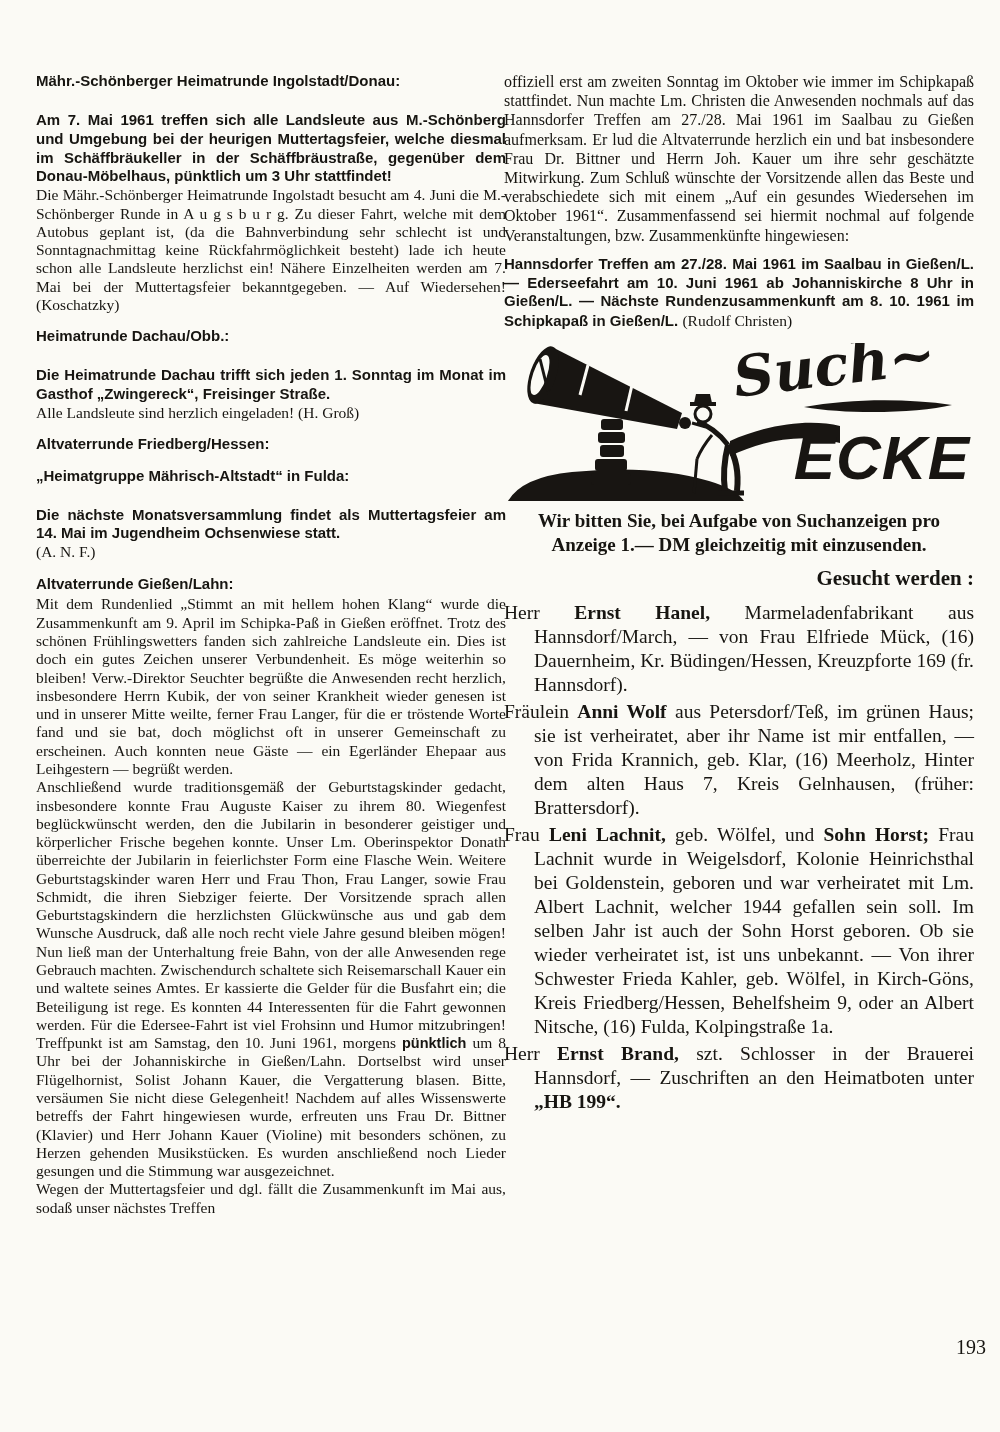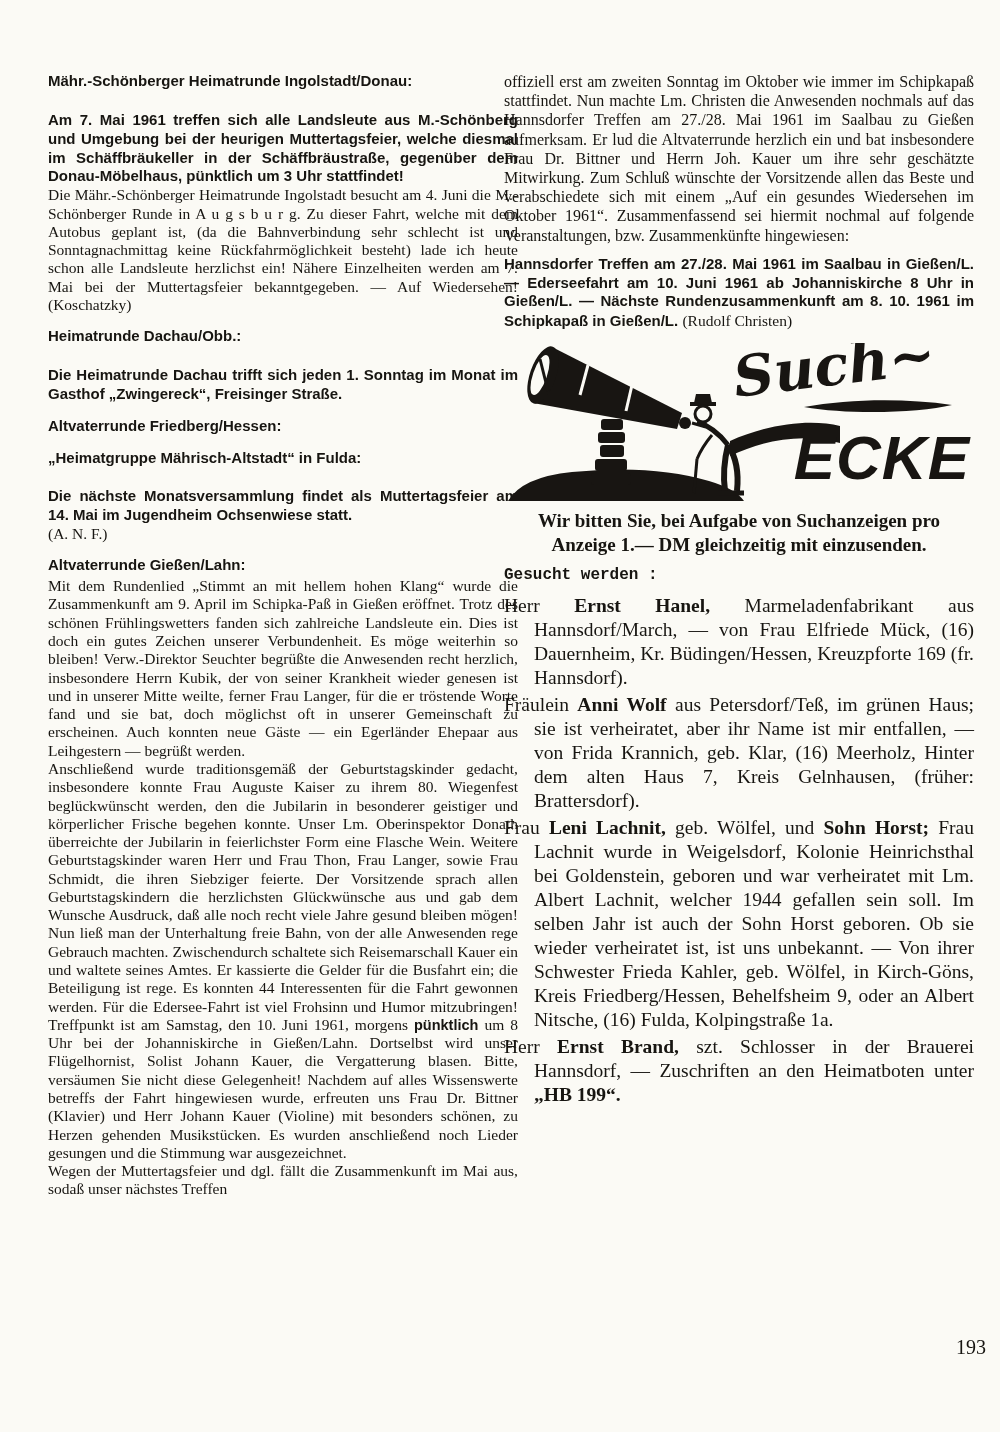--- a/index.html
+++ b/index.html
@@ -6,21 +6,21 @@
   html, body { width:1000px; height:1432px; }
   body {
     background:#fbfaf5;
     font-family:"Liberation Serif", serif;
     color:#171511;
     overflow:hidden;
   }
   .page { position:relative; width:1000px; height:1432px; }
 
   .col { position:absolute; top:72px; }
-  .col-left  { left:48px;  width:470px; }
+  .col-left  { left:36px;  width:470px; }
   .col-right { left:504px; width:470px; }
 
   
   .sec { margin-bottom:13px; }
   .sec-h {
     font-family:"Liberation Sans", sans-serif;
     font-weight:bold; font-size:15px; line-height:1.25;
     margin-bottom:2px;
   }
   .lead {
@@ -43,22 +43,22 @@
     font-weight:bold; font-size:15px; line-height:1.26;
     text-align:justify; margin-top:10px;
   }
   .logo-fig { margin:12px 0 4px 0; }
   .logo-fig svg { display:block; }
   .notice {
     font-weight:bold; font-size:19px; line-height:1.24;
     text-align:center; margin:4px 2px 10px 2px;
   }
   .gesucht-h {
-    font-family:Liberation Mono, monospace;
-    font-weight:bold; font-size:16px; text-align:left;
+    font-family:Liberation Serif, serif;
+    font-weight:bold; font-size:21px; text-align:right;
     margin:6px 0 10px 0;
   }
   .entry {
     font-size:19.5px; line-height:1.23; text-align:justify;
     padding-left:30px; text-indent:-30px; margin-bottom:3px;
   }
   .pagenum {
     position:absolute; left:516px; top:1336px; width:470px;
     text-align:right; font-size:20px;
   }
@@ -72,20 +72,21 @@
 
     <section class="sec">
       <h3 class="sec-h">Mähr.-Schönberger Heimatrunde Ingolstadt/Donau:</h3>
       <p class="lead">Am 7. Mai 1961 treffen sich alle Landsleute aus M.-Schönberg und Umgebung bei der heurigen Muttertagsfeier, welche diesmal im Schäffbräukeller in der Schäffbräustraße, gegenüber dem Donau-Möbelhaus, pünktlich um 3 Uhr stattfindet!</p>
       <p class="bodyj">Die Mähr.-Schönberger Heimatrunde Ingolstadt besucht am 4. Juni die M.-Schönberger Runde in A u g s b u r g. Zu dieser Fahrt, welche mit dem Autobus geplant ist, (da die Bahnverbindung sehr schlecht ist und Sonntagnachmittag keine Rückfahrmöglichkeit besteht) lade ich heute schon alle Landsleute herzlichst ein! Nähere Einzelheiten werden am 7. Mai bei der Muttertagsfeier bekanntgegeben. — Auf Wiedersehen! (Koschatzky)</p>
     </section>
 
     <section class="sec">
       <h3 class="sec-h">Heimatrunde Dachau/Obb.:</h3>
       <p class="lead">Die Heimatrunde Dachau trifft sich jeden 1. Sonntag im Monat im Gasthof „Zwingereck“, Freisinger Straße.</p>
+      <p class="bodyj">Alle Landsleute sind herzlich eingeladen! (H. Groß)</p>
     </section>
 
     <section class="sec">
       <h3 class="sec-h">Altvaterrunde Friedberg/Hessen:</h3>
     </section>
 
     <section class="sec">
       <h3 class="sec-h">„Heimatgruppe Mährisch-Altstadt“ in Fulda:</h3>
       <p class="lead">Die nächste Monatsversammlung findet als Muttertagsfeier am 14. Mai im Jugendheim Ochsenwiese statt.</p>
       <p class="bodyj">(A. N. F.)</p>

